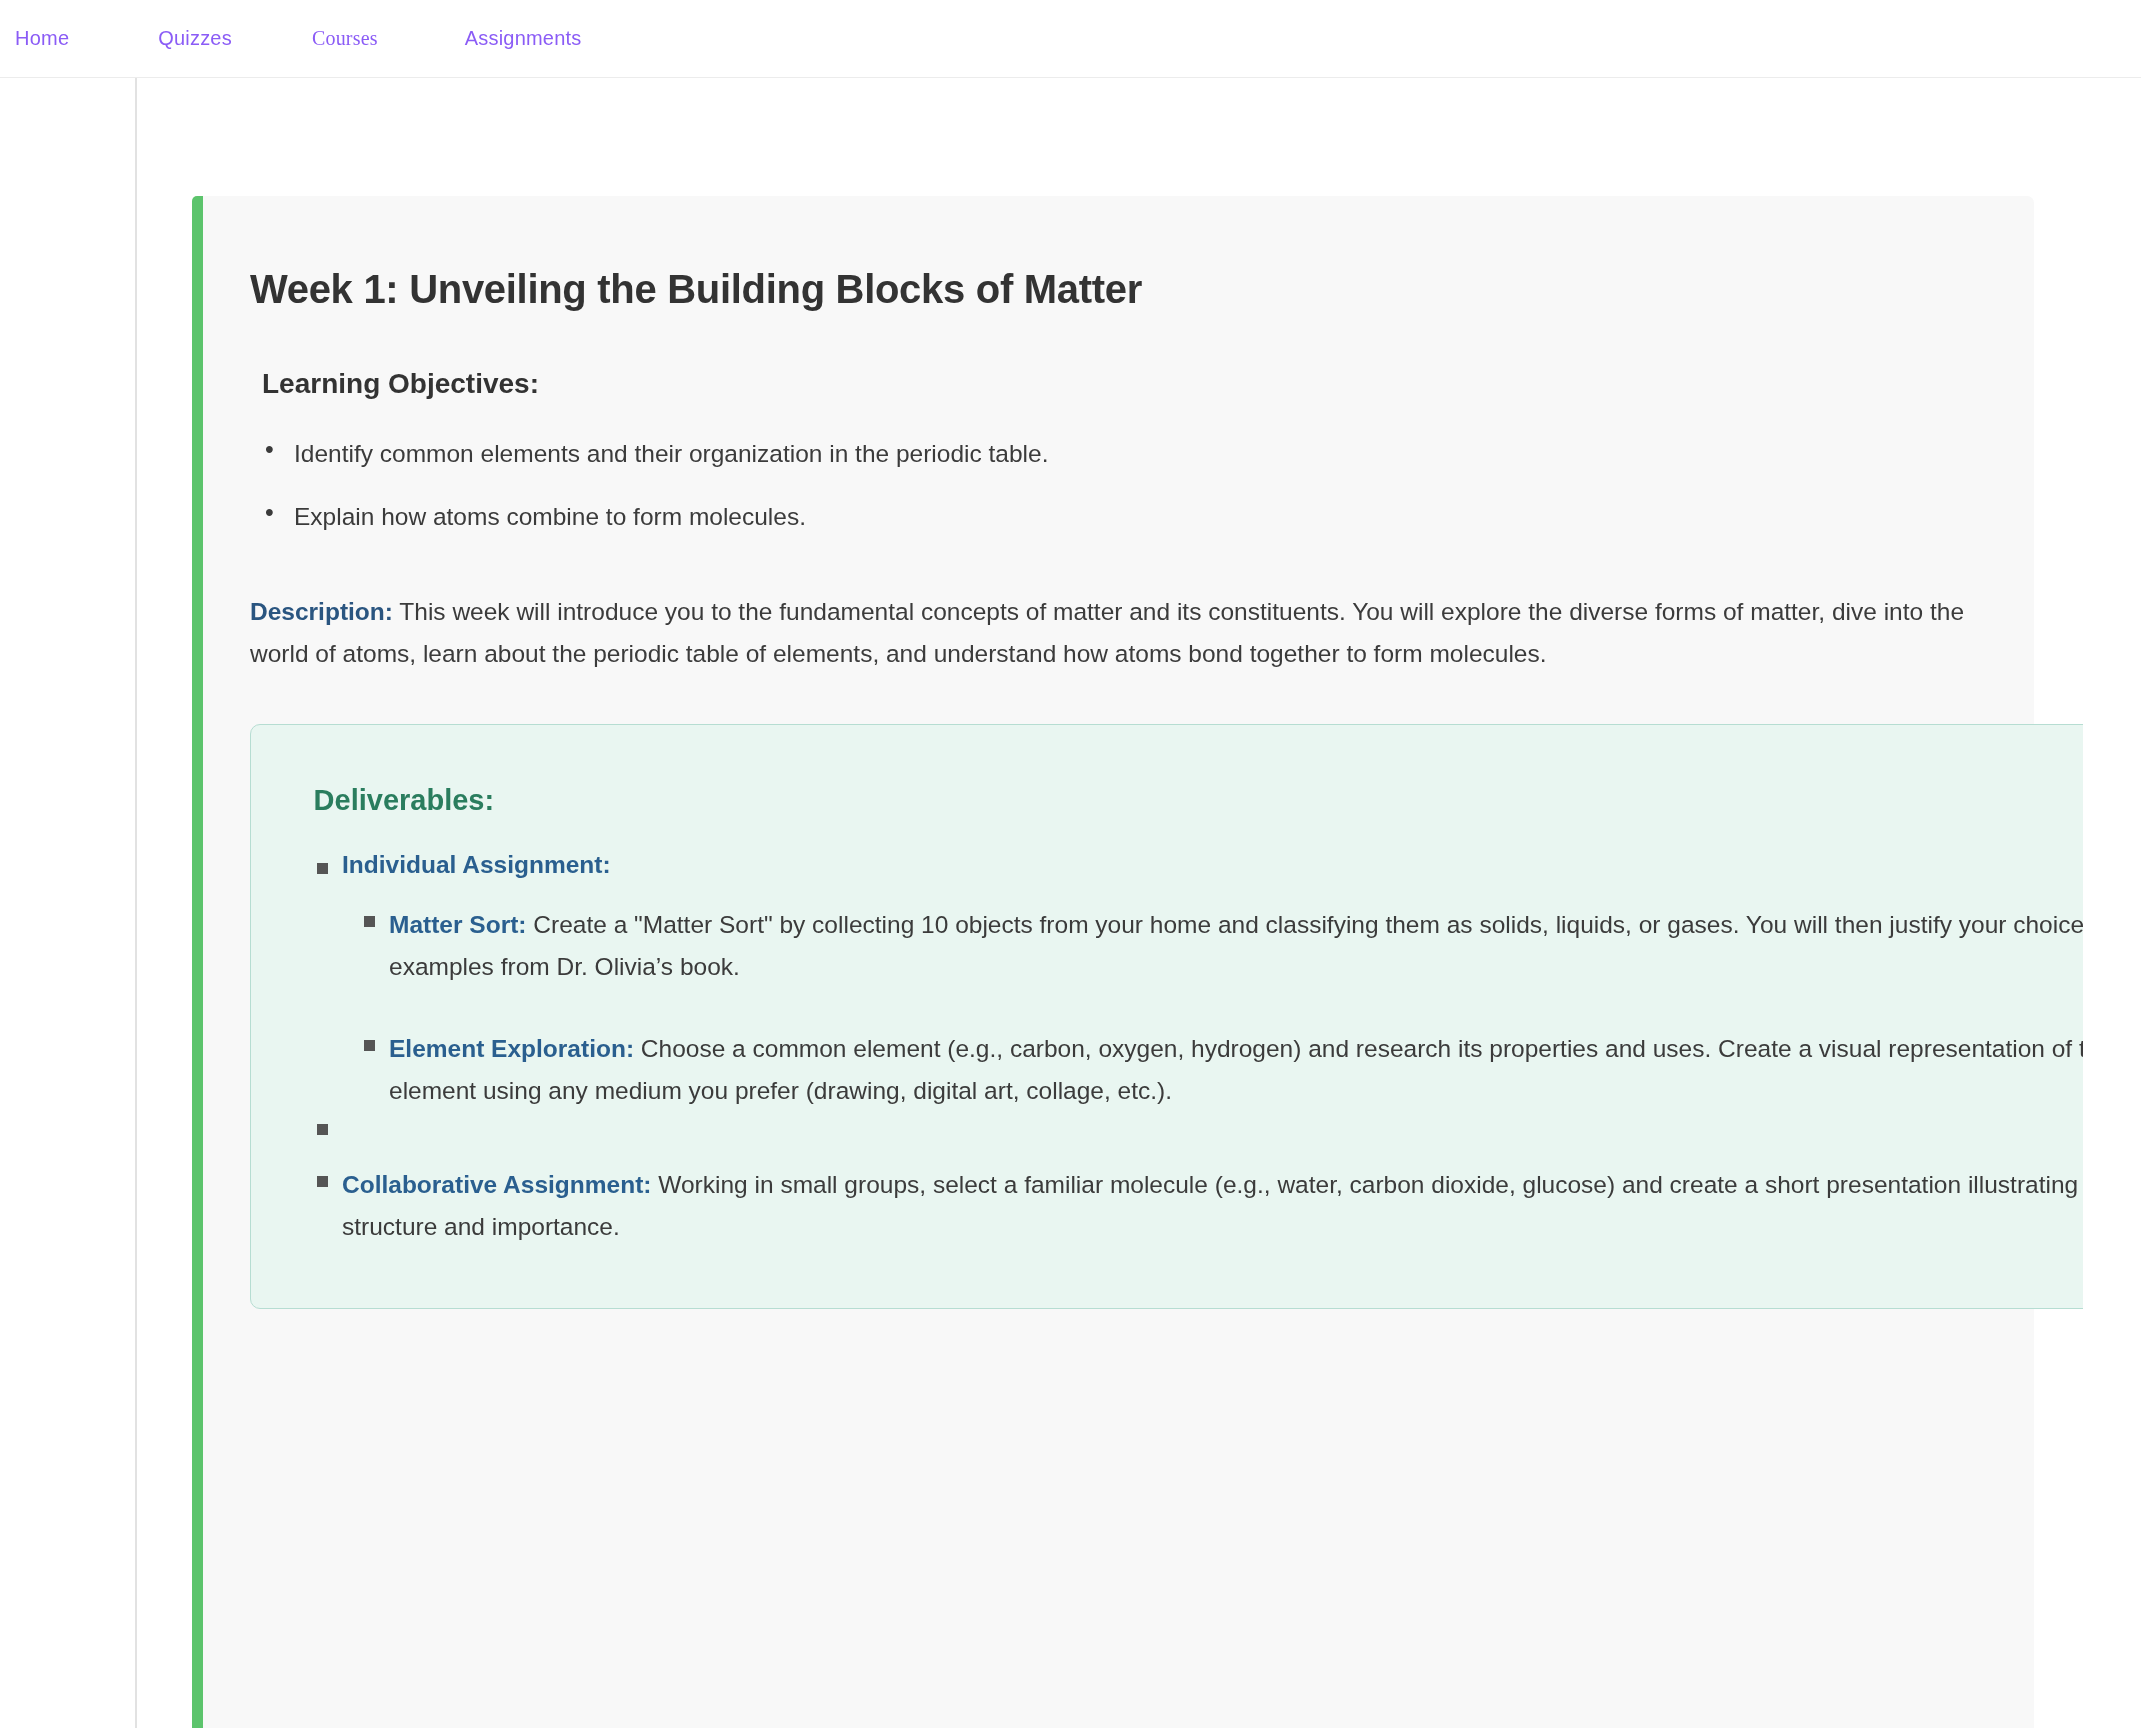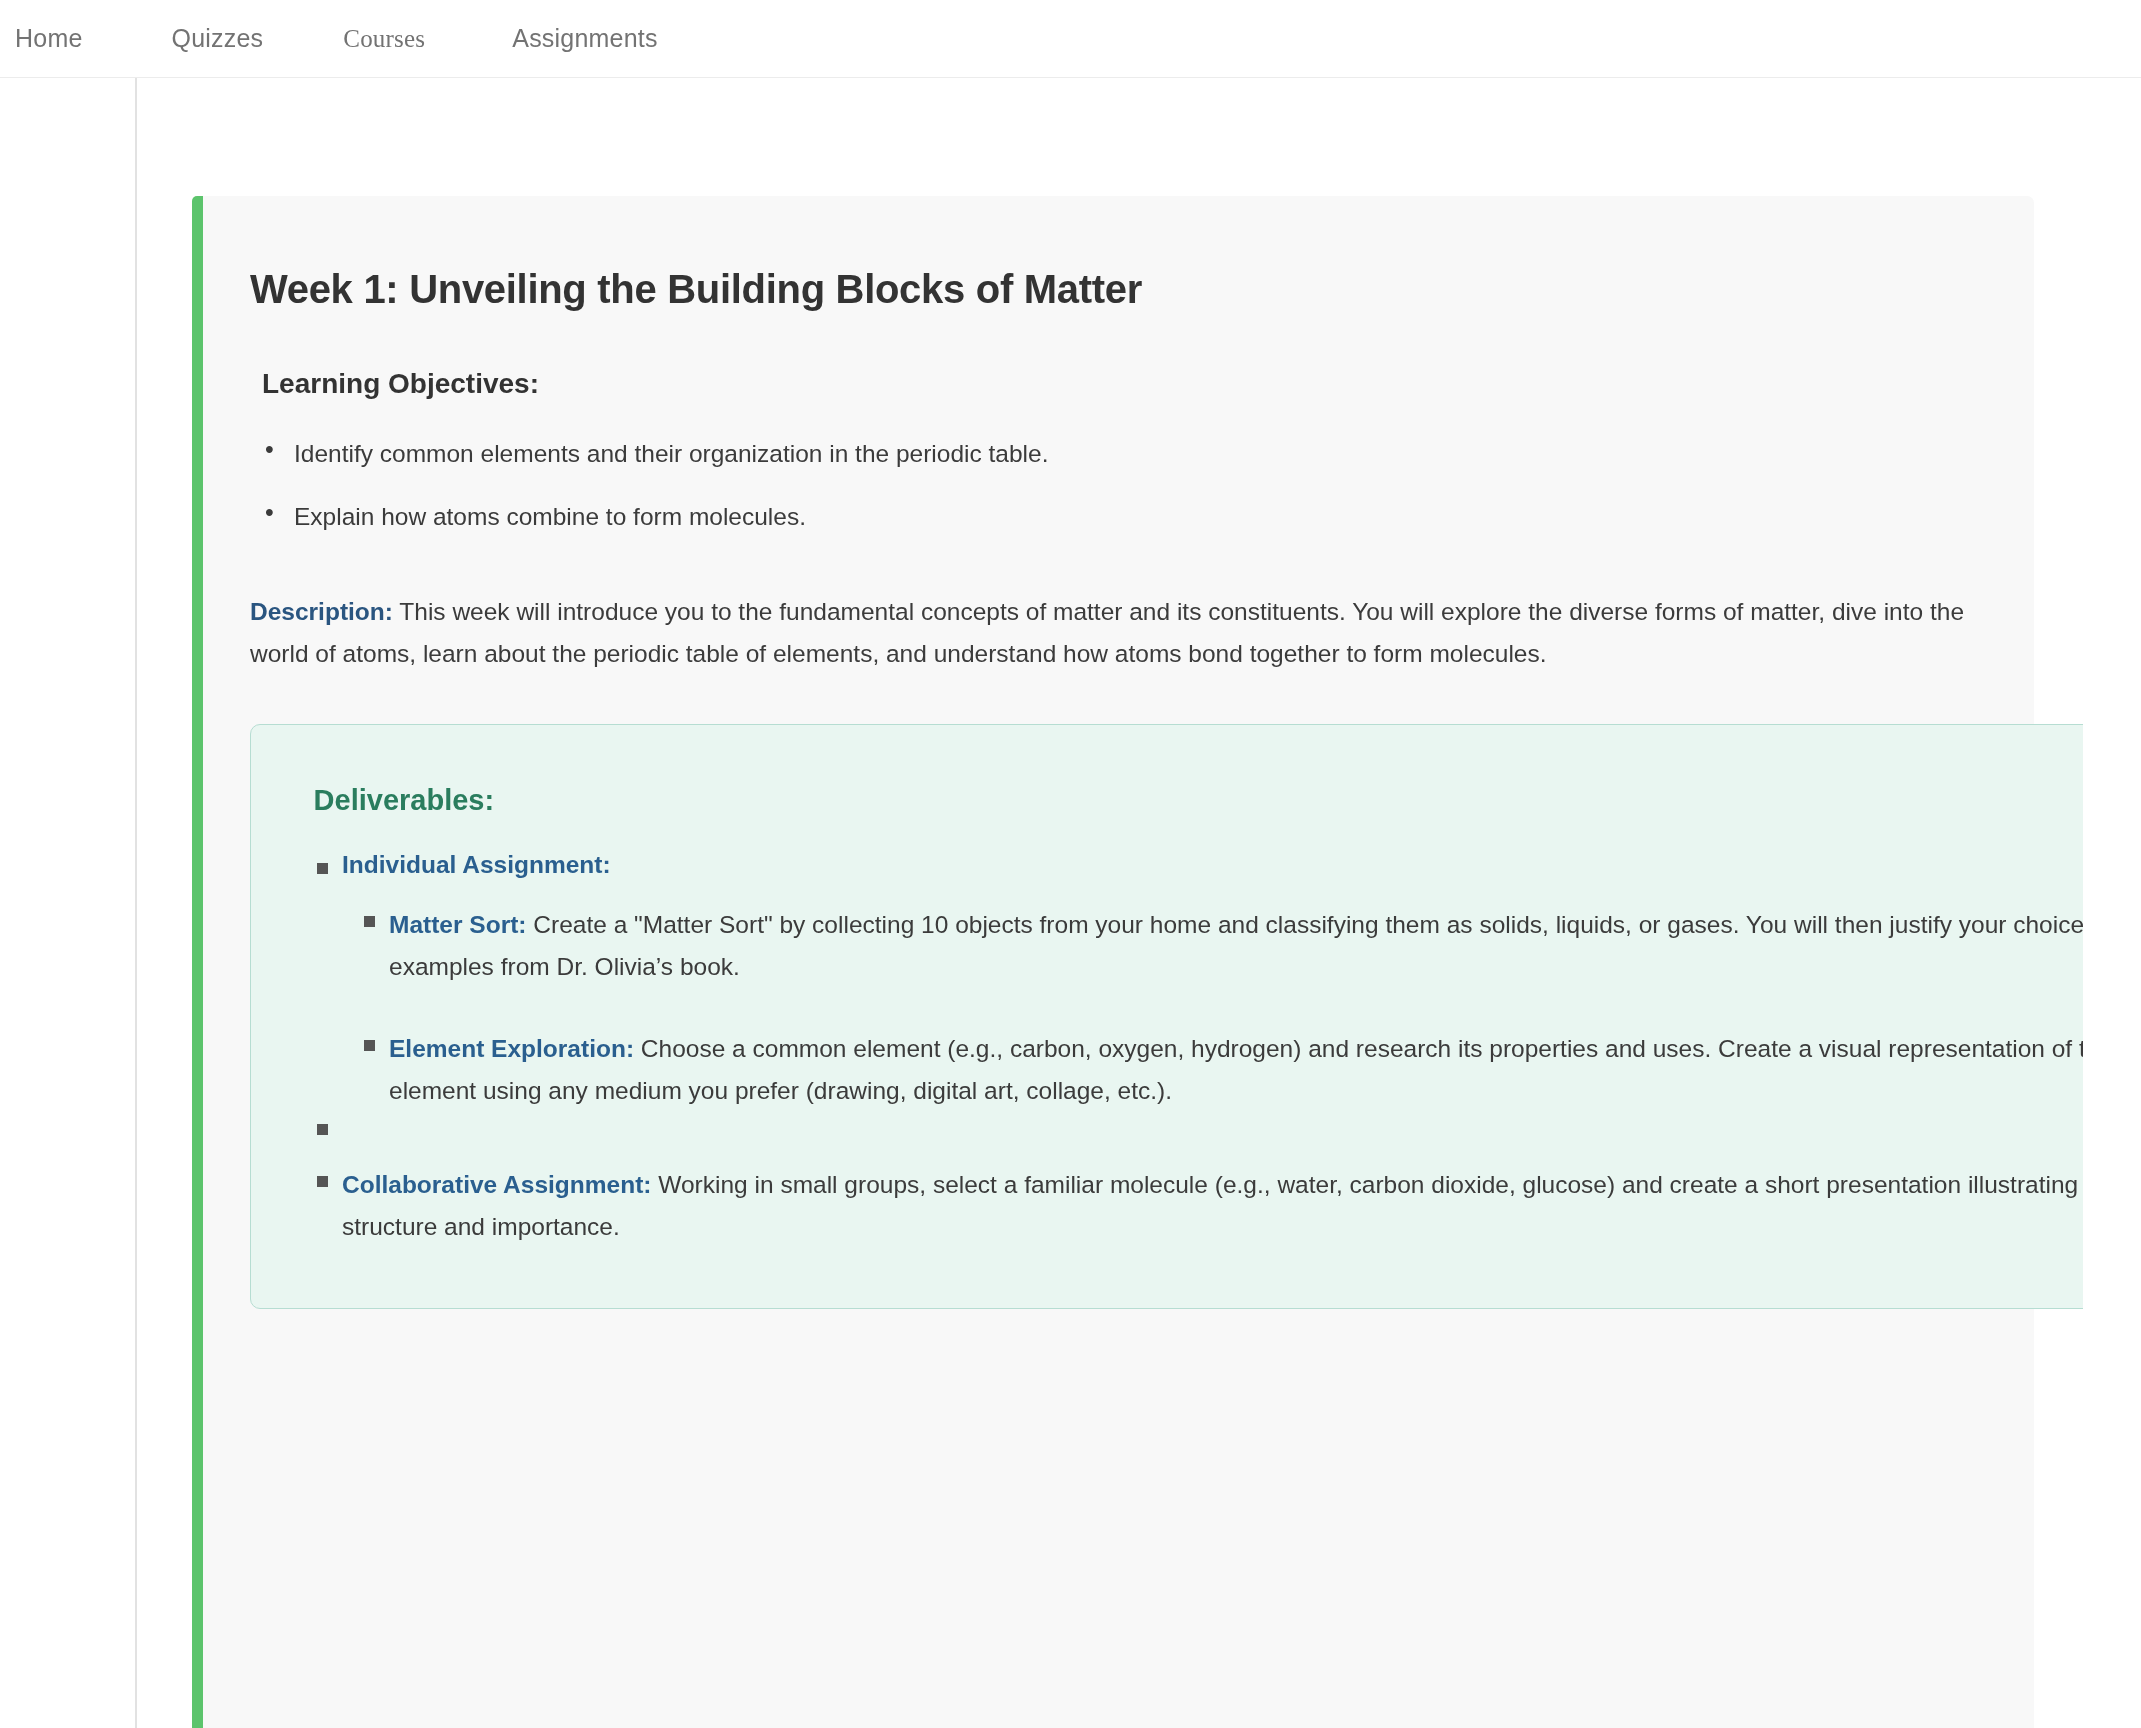--- a/index.html
+++ b/index.html
@@ -18,22 +18,22 @@
     top: 0; left: 0;
     width: 2142px; height: 78px;
     background: #ffffff;
     border-bottom: 1.7px solid #ececec;
     display: flex;
     align-items: center;
     padding-left: 8.4px;
     z-index: 5;
   }
   .nav-item {
-    font-size: 25px;
-    color: #737373;
+    font-size: 20px;
+    color: #8b5cf6;
     letter-spacing: 0.2px;
     text-decoration: none;
     white-space: nowrap;
     cursor: pointer;
   }
   .nav-home       { margin-left: 6.7px; }
   .nav-quizzes    { margin-left: 89px; }
   .nav-courses    { margin-left: 80px; font-family: Liberation Serif, serif; }
   .nav-assignments{ margin-left: 87px; }
 

